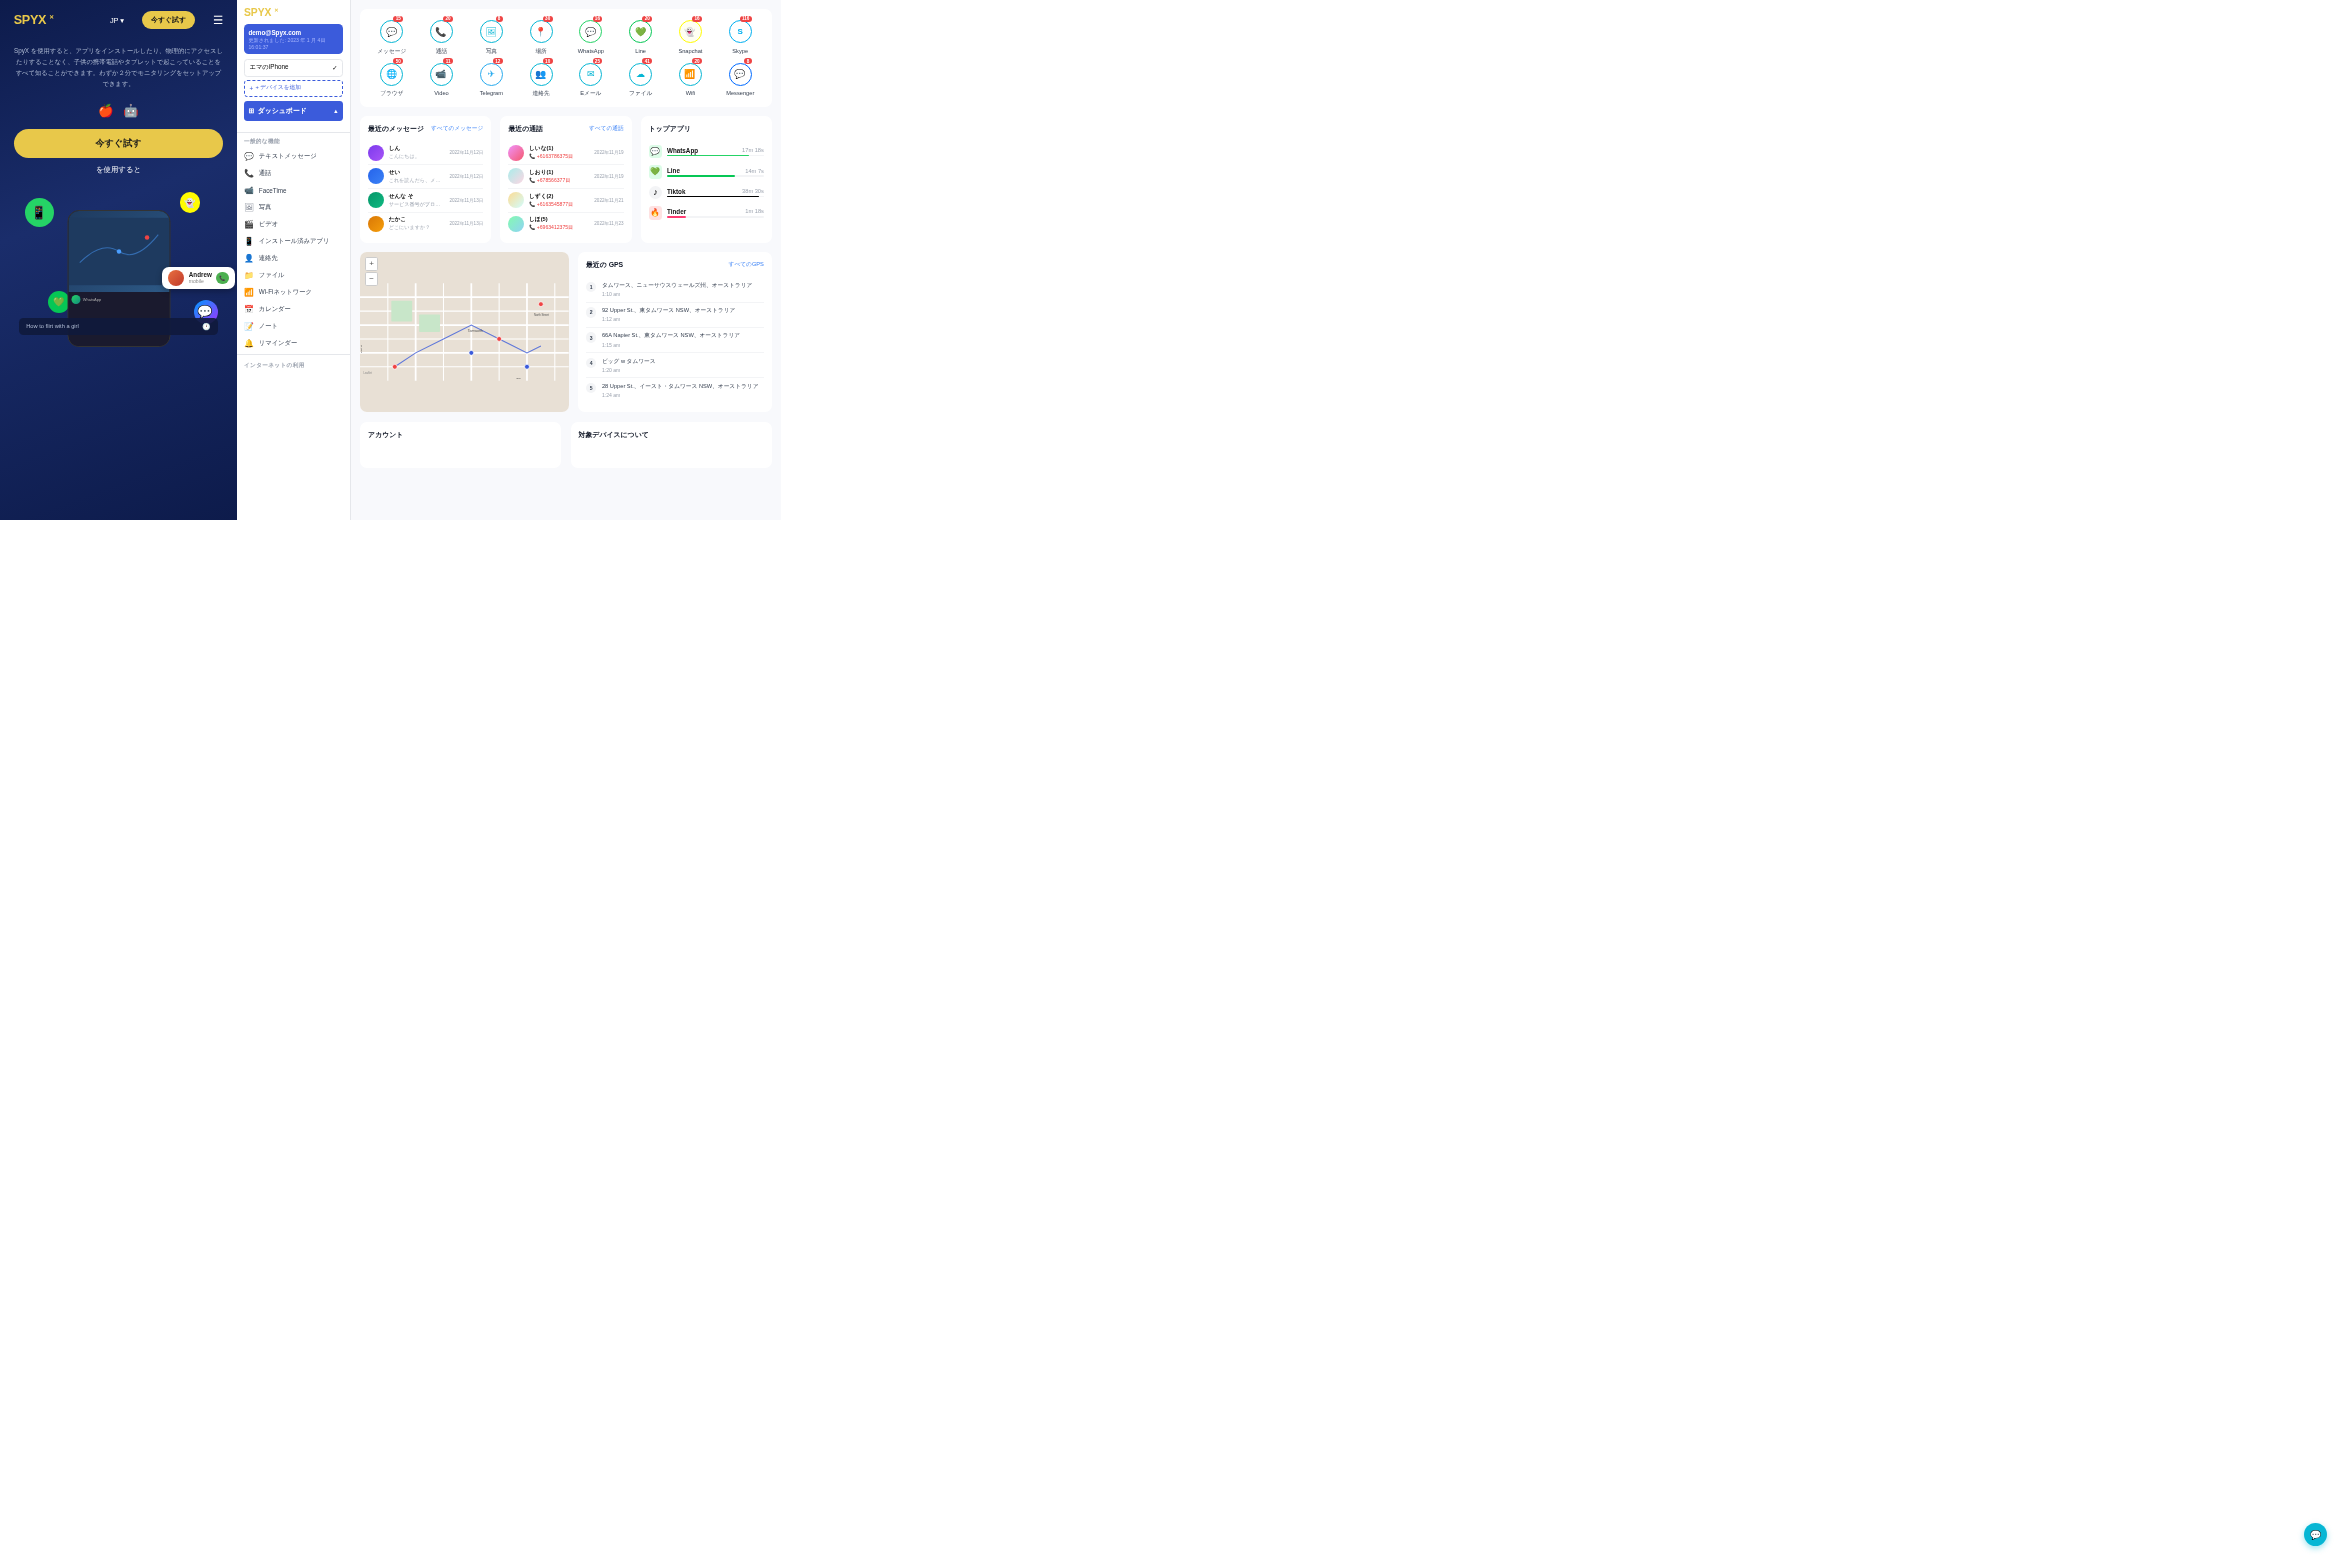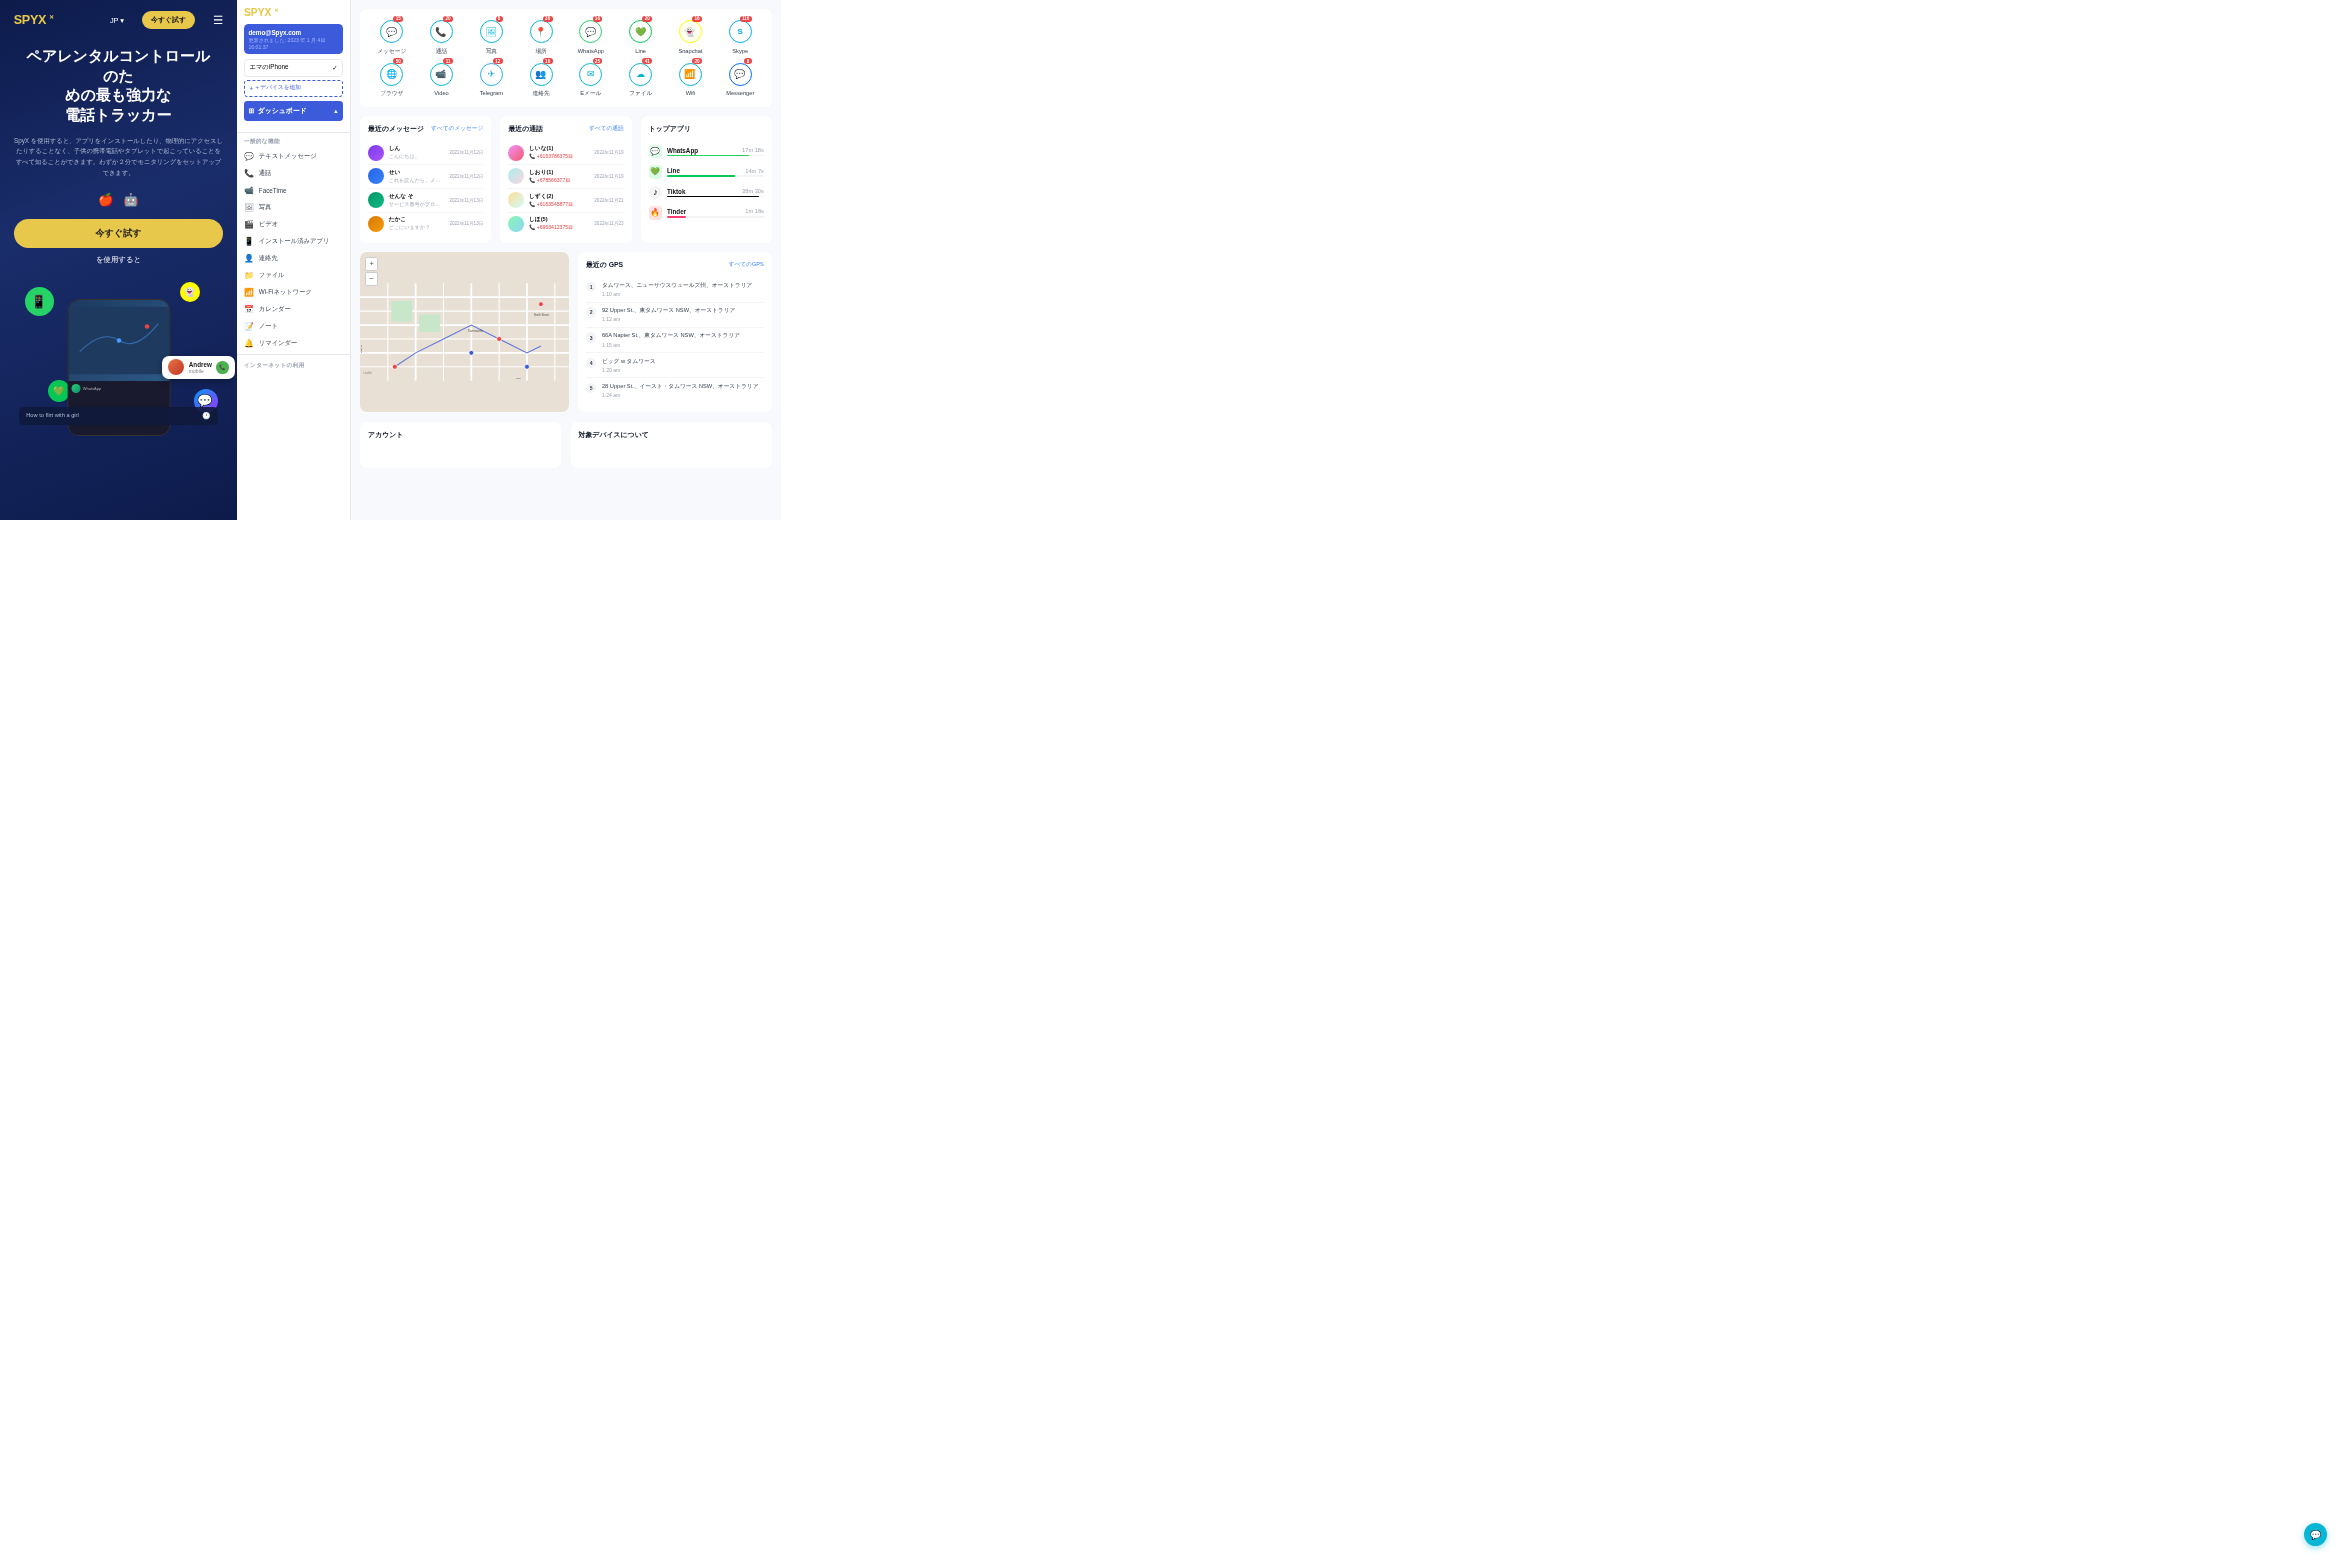--- a/index.html
+++ b/index.html
@@ -506,26 +506,20 @@
     </div>
     <div class="header-right">
       <button class="lang-selector">
         <span>JP</span> ▾
       </button>
       <button class="try-btn-header">今すぐ試す</button>
       <span class="hamburger">☰</span>
     </div>
   </div>
 
-  <h1 class="landing-title">
-    <span>ペアレンタルコントロール</span><br>
-    <span>のた</span><br>
-    <span>めの最も強力な</span><br>
-    <span>電話トラッカー</span>
-  </h1>
 
   <p class="landing-desc">SpyX を使用すると、アプリをインストールしたり、物理的にアクセスしたりすることなく、子供の携帯電話やタブレットで起こっていることをすべて知ることができます。わずか２分でモニタリングをセットアップできます。</p>
 
   <div class="platform-icons">
     <span class="platform-icon">🍎</span>
     <span class="platform-icon">🤖</span>
   </div>
 
   <button class="try-btn-main">今すぐ試す</button>
   <a class="demo-link">を使用すると</a>

